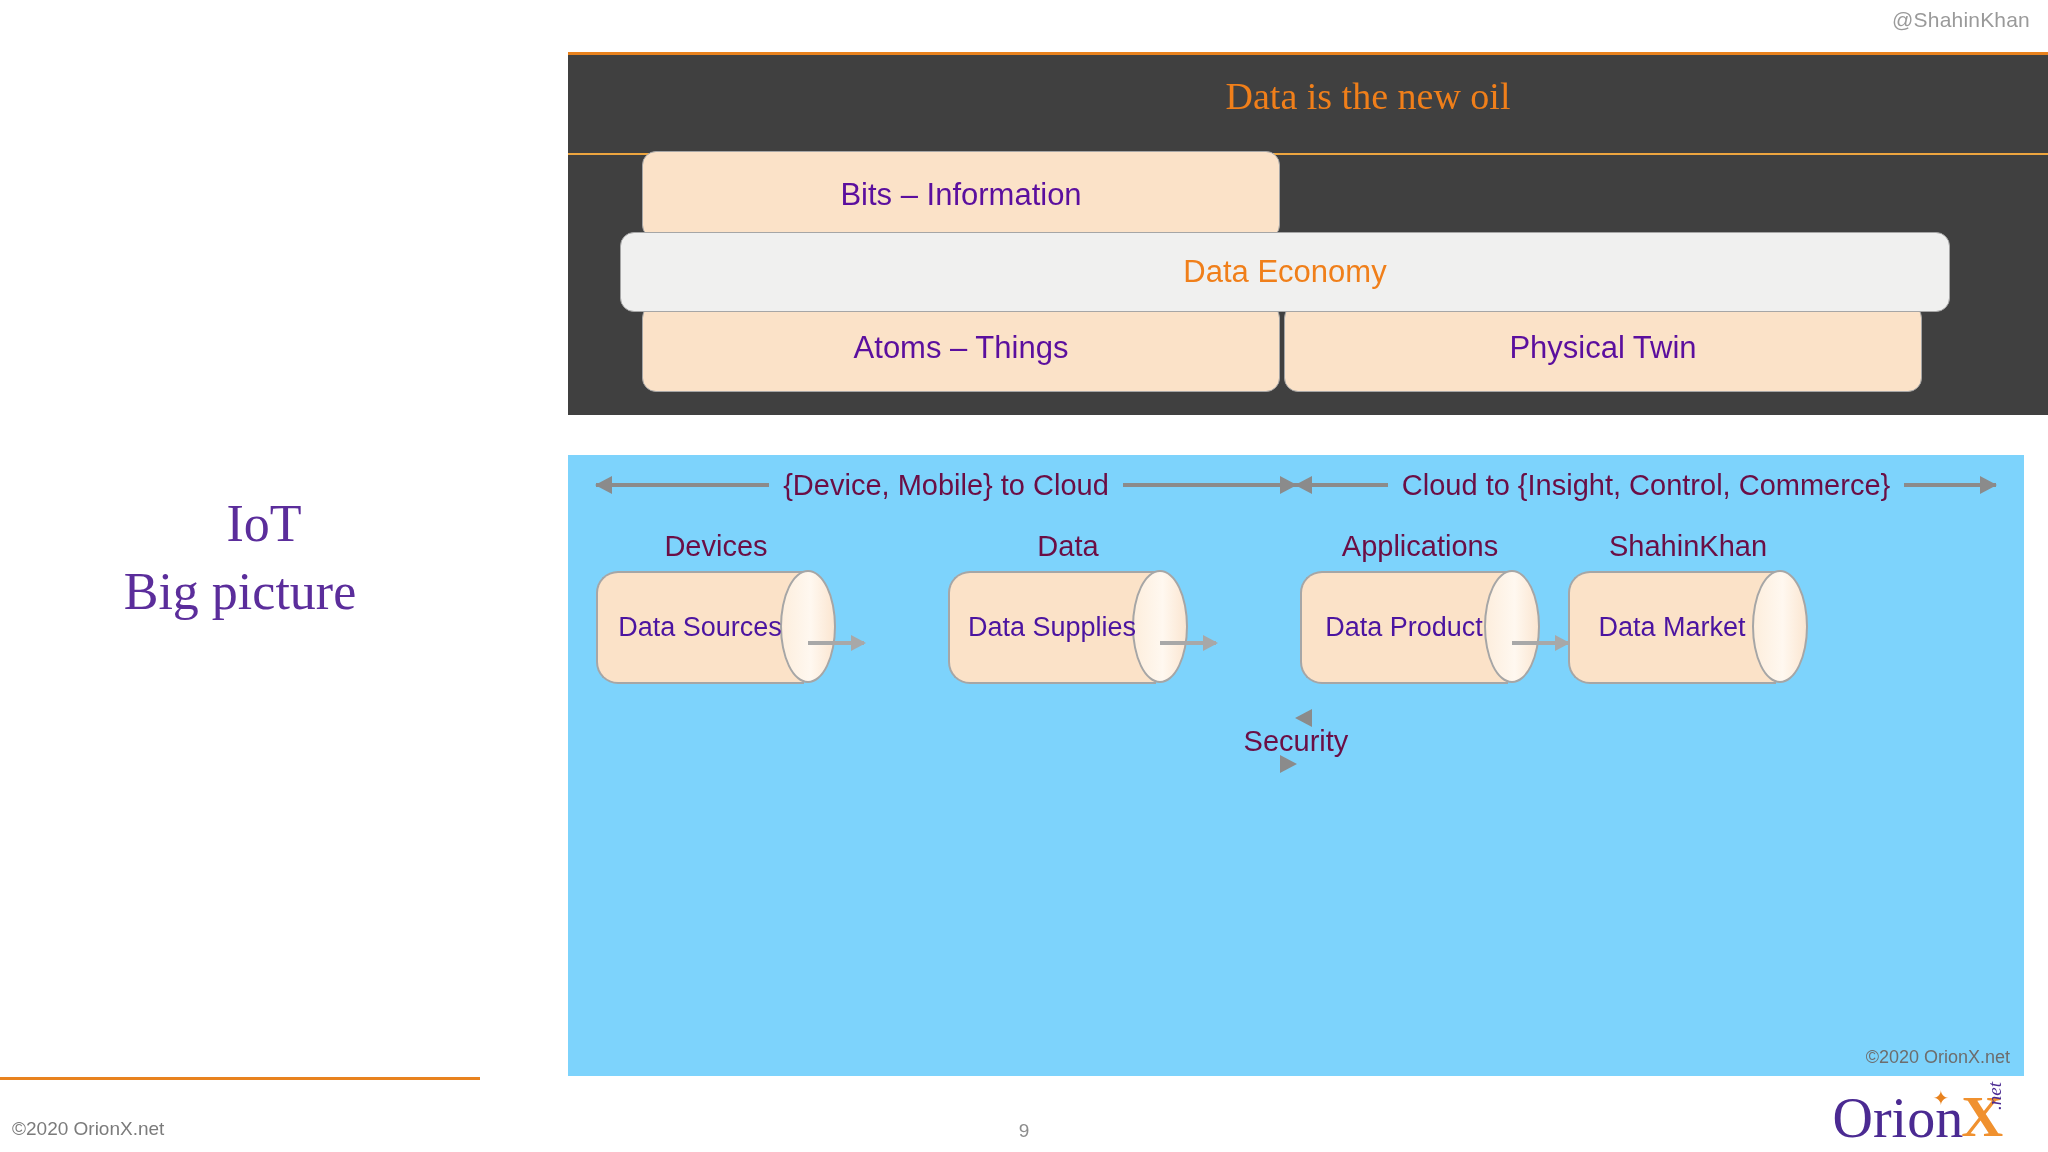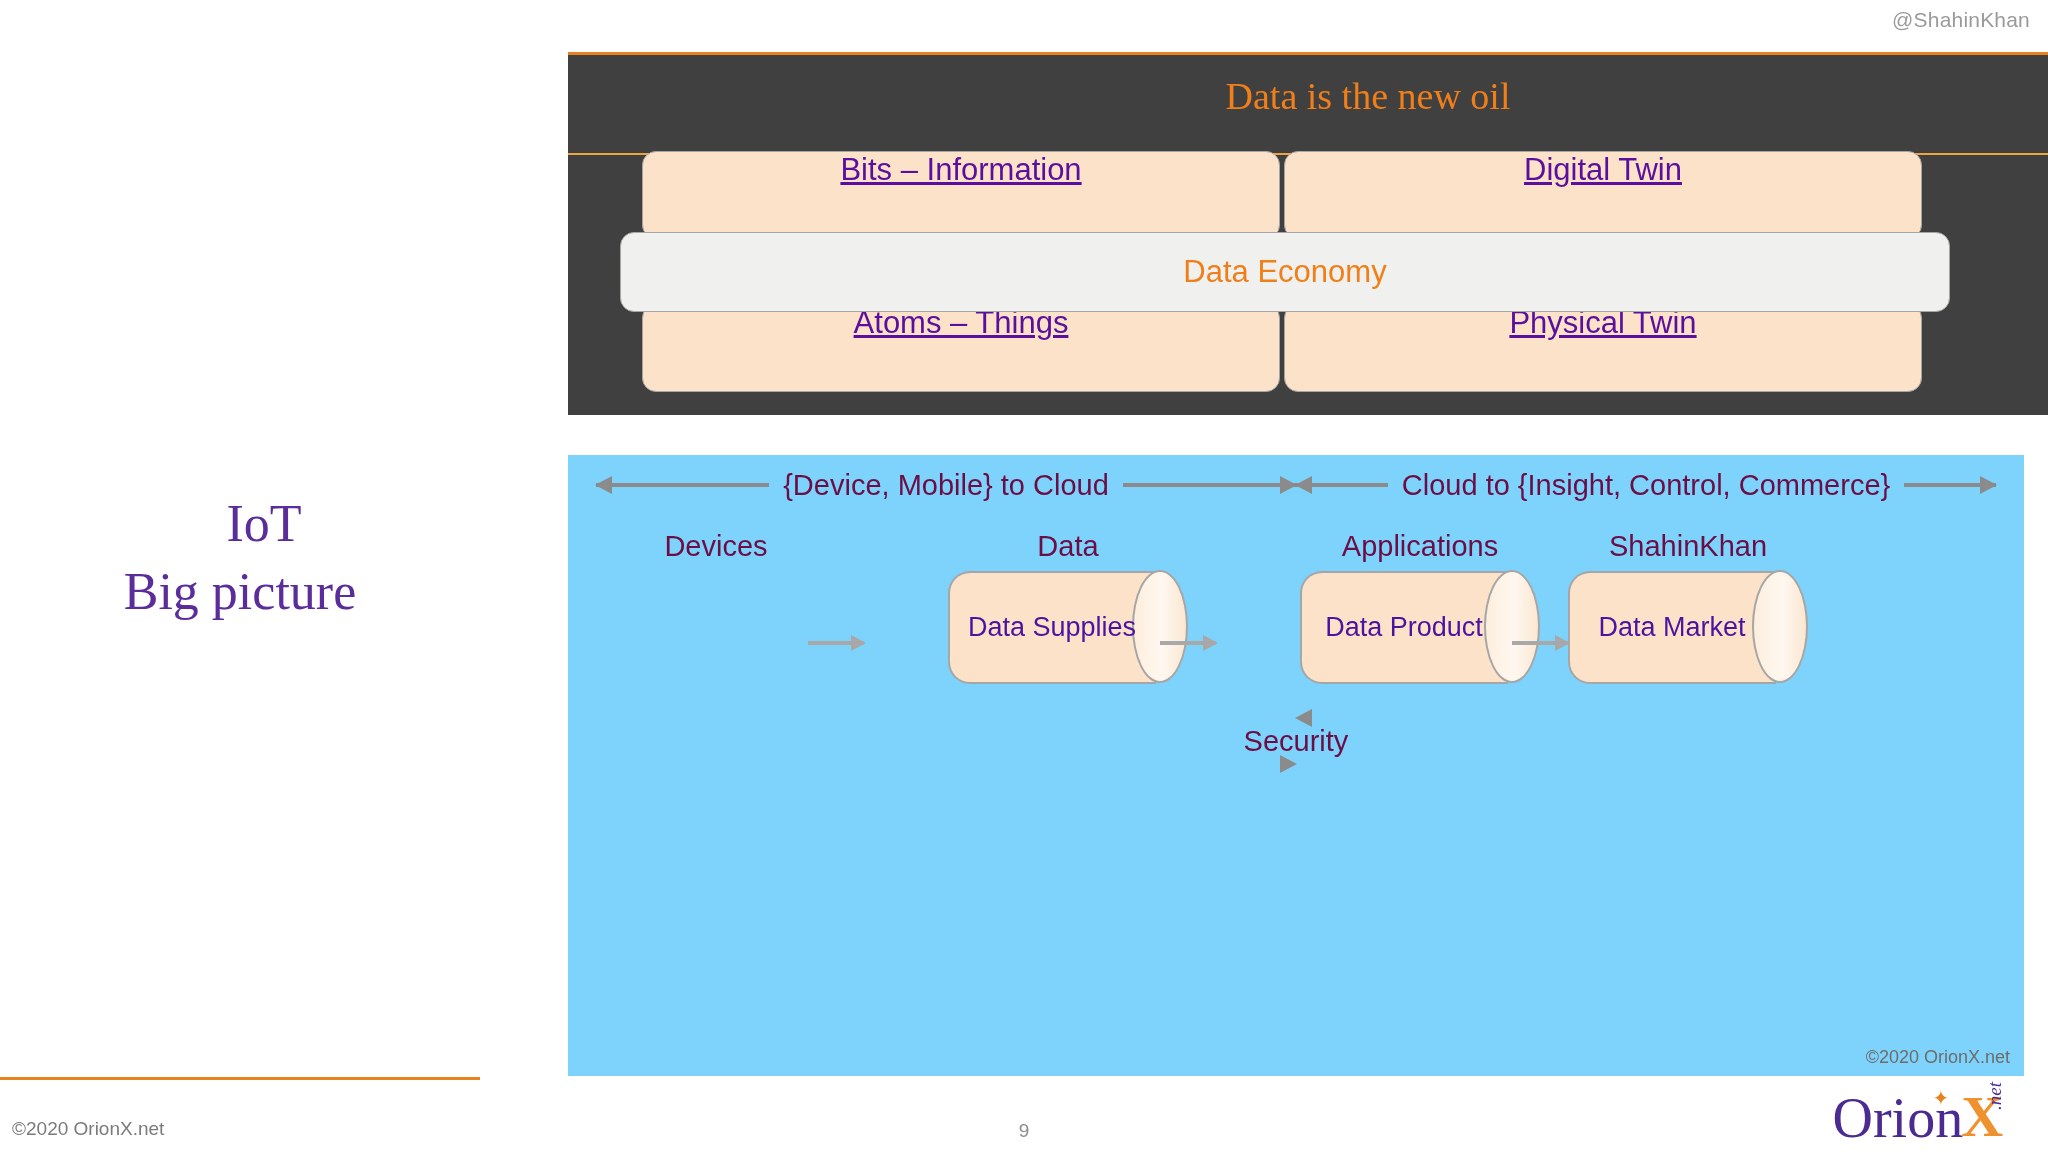--- a/index.html
+++ b/index.html
@@ -59,26 +59,25 @@
     font-size: 38px;
     color: #f07f1a;
   }
 
   .pbox {
     position: absolute;
     background: #fbe2c8;
     border: 1.6px solid #a6a6a6;
     border-radius: 14px;
     display: flex;
-    align-items: flex-start;
+    align-items: center;
     justify-content: center;
     color: #5b0f9e;
     font-size: 31px;
     box-sizing: border-box;
-    text-decoration: underline;
   }
   .pbox.bits      { left: 74px;  top: 99px;  width: 638px; height: 88px; }
   .pbox.dtwin     { left: 716px; top: 99px;  width: 638px; height: 88px; }
   .pbox.atoms     { left: 74px;  top: 252px; width: 638px; height: 88px; }
   .pbox.ptwin     { left: 716px; top: 252px; width: 638px; height: 88px; }
 
   .econ-box {
     position: absolute;
     left: 52px; top: 180px;
     width: 1330px; height: 80px;
@@ -289,23 +288,20 @@
 
 <div class="top-panel">
   <div class="rule top"></div>
   <div class="rule bottom"></div>
 
   <div class="top-title">Data is the new oil</div>
 
   <div class="pbox bits">
     <span>Bits – Information</span>
   </div>
-  <div class="pbox dtwin">
-    <span>Digital Twin</span>
-  </div>
   <div class="pbox atoms">
     <span>Atoms – Things</span>
   </div>
   <div class="pbox ptwin">
     <span>Physical Twin</span>
   </div>
 
   <div class="econ-box">
     <span>Data Economy</span>
   </div>
@@ -321,20 +317,25 @@
     </div>
     <div class="seg">
       <div class="aline l"></div>
       <div class="arrow-label">Cloud to {Insight, Control, Commerce}</div>
       <div class="aline r"></div>
     </div>
   </div>
 
   <div class="stage" style="left:28px; top:75px;">
     <div class="cap">Devices</div>
+    <div class="cyl">
+      <div class="body"></div>
+      <div class="cap-ellipse"></div>
+      <div class="label">Data Sources</div>
+    </div>
   </div>
   <div class="connector" style="left:240px; top:186px;"></div>
 
   <div class="stage" style="left:380px; top:75px;">
     <div class="cap">Data</div>
     <div class="cyl">
       <div class="body"></div>
       <div class="cap-ellipse"></div>
       <div class="label">Data Supplies</div>
     </div>

